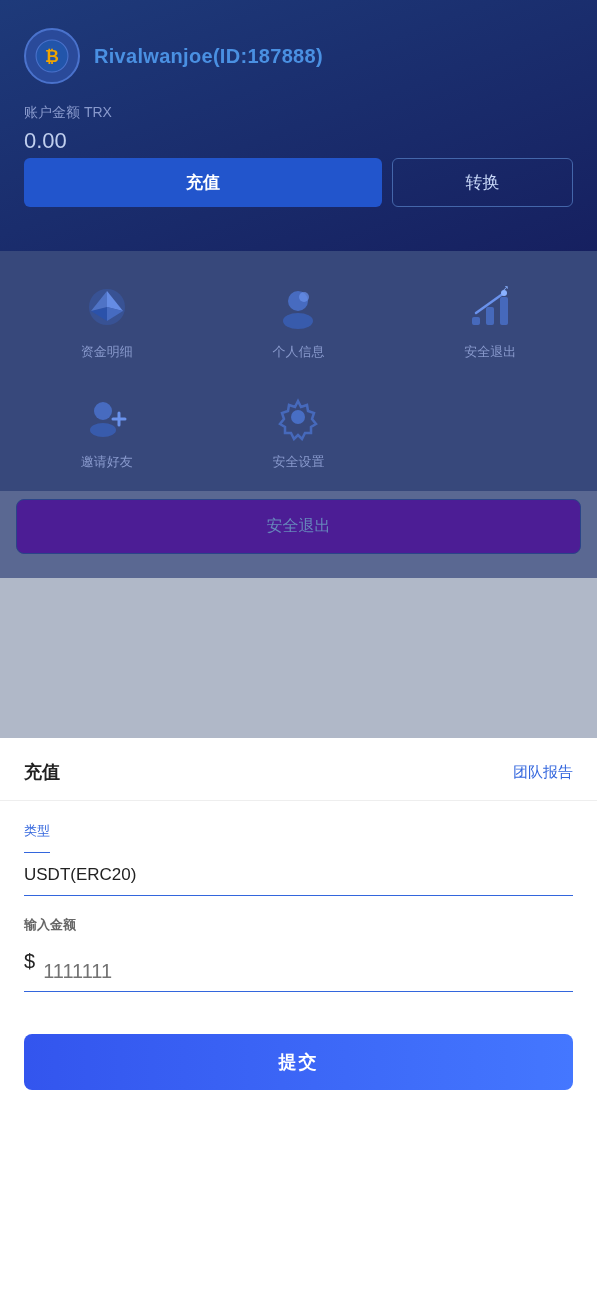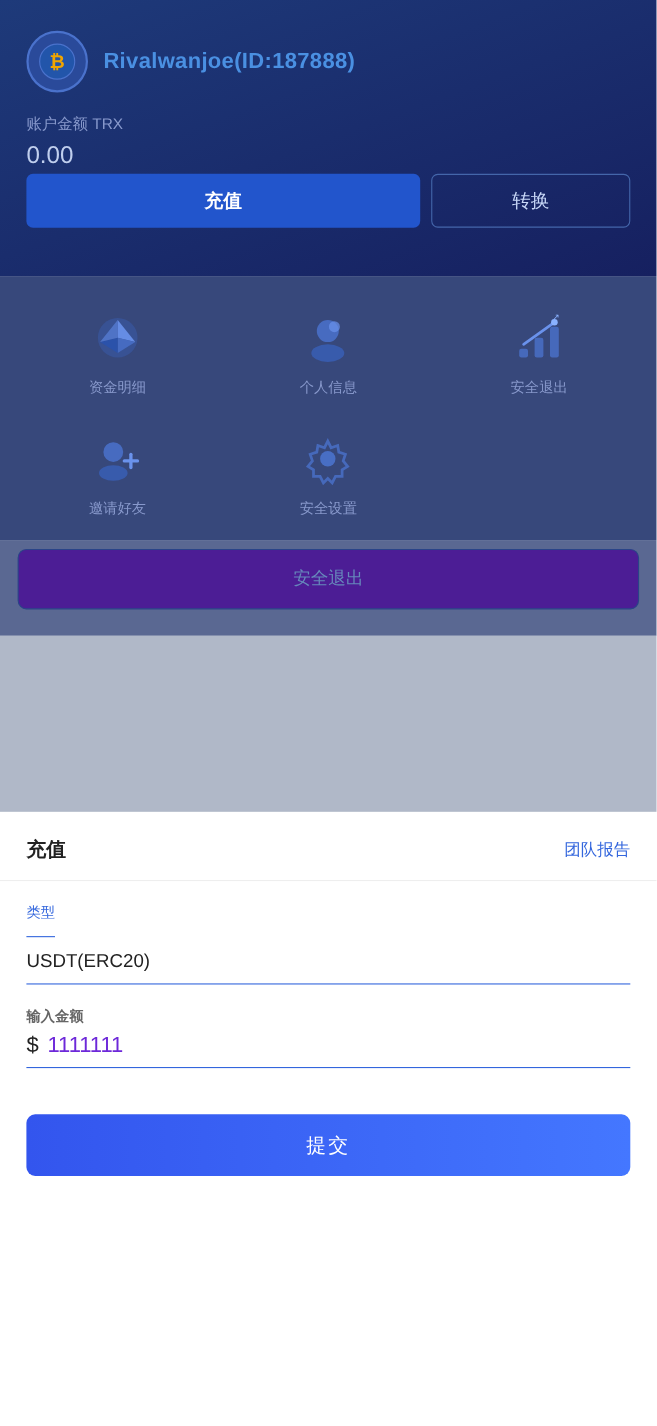--- a/index.html
+++ b/index.html
@@ -218,37 +218,38 @@
     }
 
     .dollar-sign {
       font-size: 20px;
       color: #222;
       margin-right: 8px;
     }
 
     .amount-value {
       font-size: 20px;
-      color: #6d28d9;
+      color: #737373;
       font-weight: 500;
+      margin-top: 20px;
     }
 
     .submit-section {
       padding: 32px 24px 24px 24px;
     }
 
     .btn-submit {
       width: 100%;
       background: linear-gradient(90deg, #3355ee, #4477ff);
       color: #fff;
       border: none;
       border-radius: 8px;
       padding: 16px 0;
       font-size: 18px;
-      font-weight: 400;
+      font-weight: 700;
       cursor: pointer;
       letter-spacing: 2px;
     }
 
     
     .top-area {
       position: relative;
     }
   </style>
 </head>

